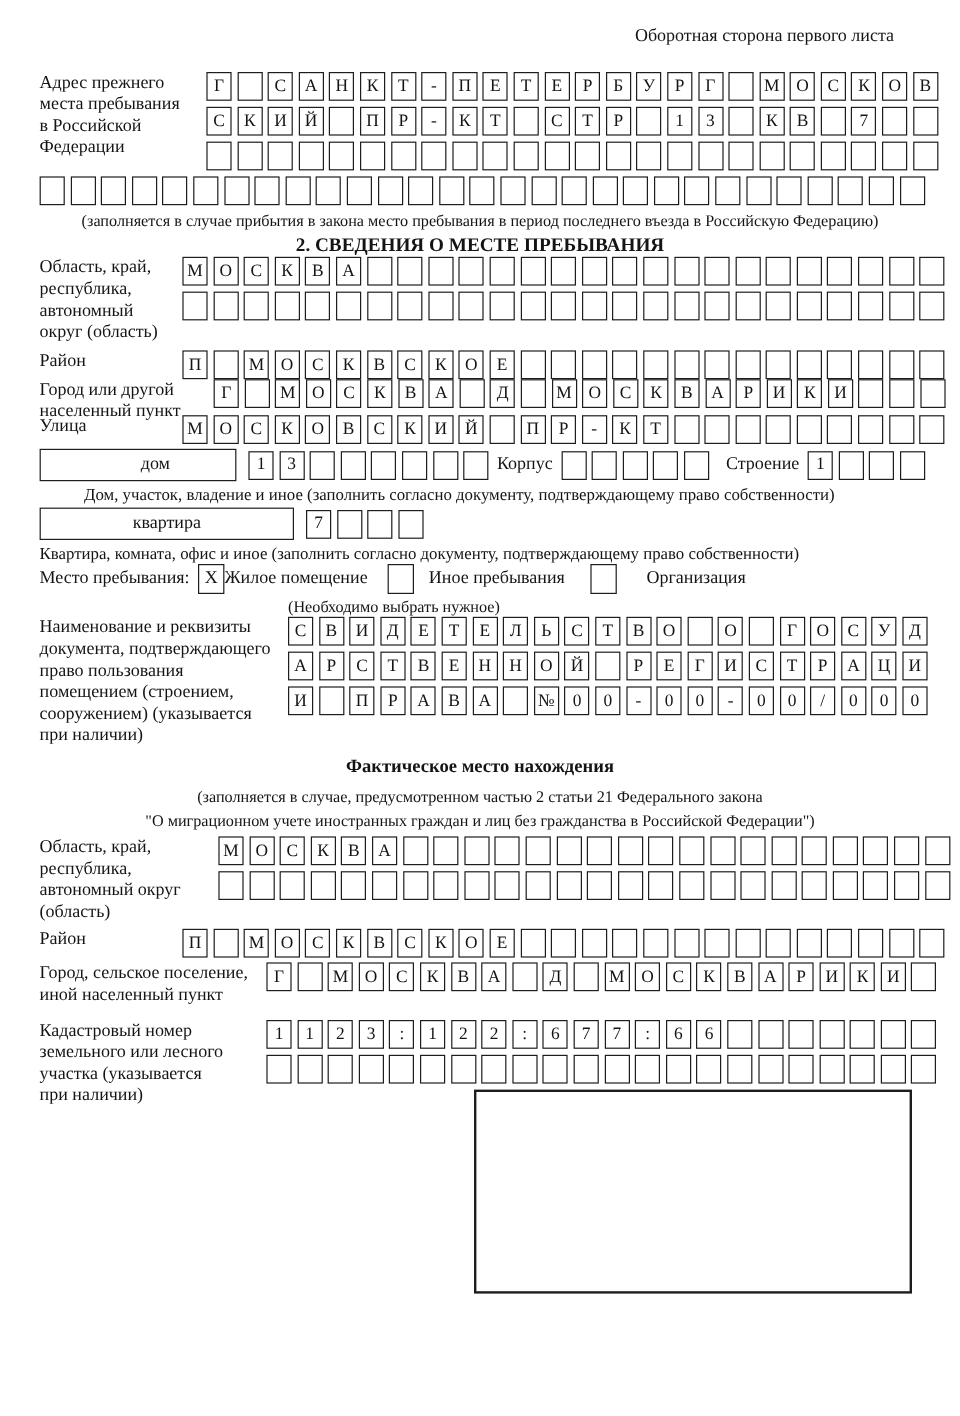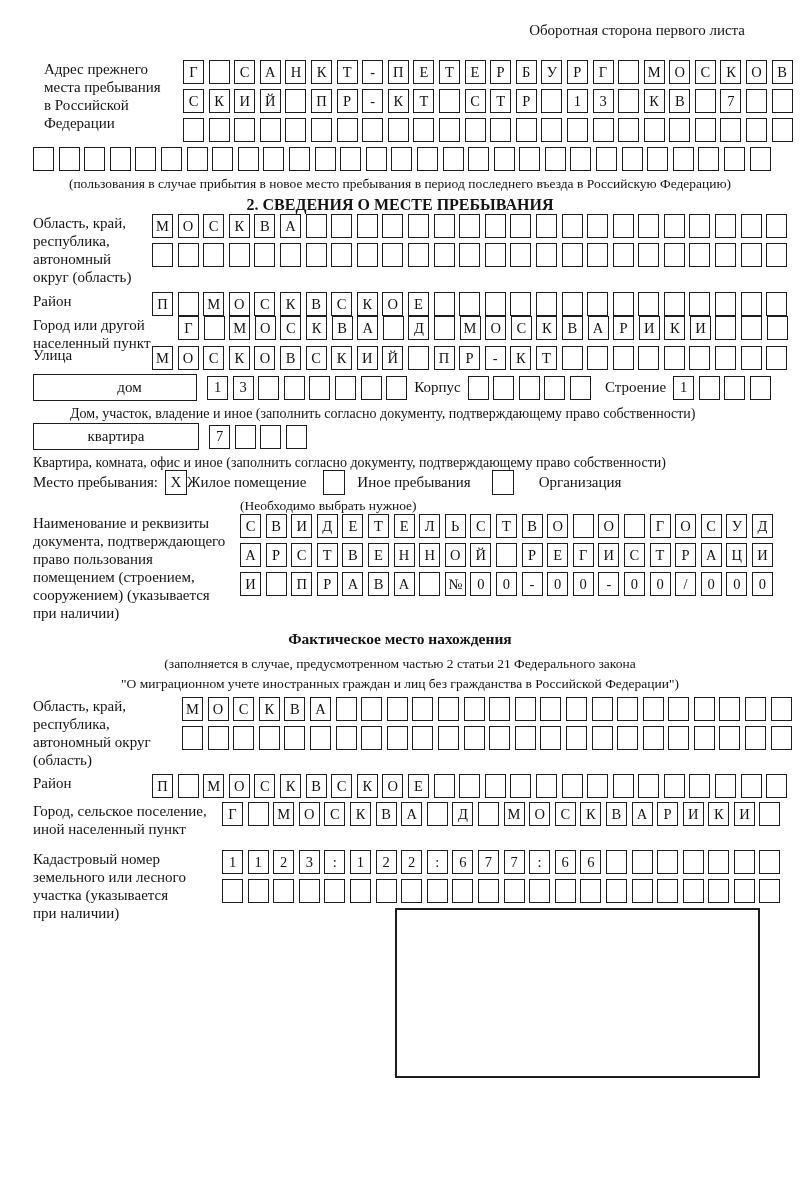--- a/index.html
+++ b/index.html
@@ -47,21 +47,21 @@
   .stamp-box { border: 2px solid #1d1d1d; background: #fff; }
   .pre { white-space: pre-line; }
 </style>
 </head>
 <body>
 
 <div id="page">
 
   <div class="abs note-right">Оборотная сторона первого листа</div>
 
-  <div class="field" style="top:60px; left:44px;">
+  <div class="field" style="top:60px; left:33px;">
     <div class="lbl w139">Адрес прежнего
 места пребывания
 в Российской
 Федерации</div>
     <div class="rows">
       <div class="boxrow">
           <span class="box">Г</span>
           <span class="box"></span>
           <span class="box">С</span>
           <span class="box">А</span>
@@ -164,21 +164,21 @@
       <span class="box"></span>
       <span class="box"></span>
       <span class="box"></span>
       <span class="box"></span>
       <span class="box"></span>
       <span class="box"></span>
       <span class="box"></span>
       <span class="box"></span>
       <span class="box"></span>
     </div>
-  <div class="abs caption center" style="top:176px;">(пользования в случае прибытия в новое место пребывания в период последнего въезда в Российскую Федерацию)</div>
+  <div class="abs caption center" style="top:176px;">(заполняется в случае прибытия в закона место пребывания в период последнего въезда в Российскую Федерацию)</div>
 
   <div class="abs center h-bold" style="top:196px;">2. СВЕДЕНИЯ О МЕСТЕ ПРЕБЫВАНИЯ</div>
 
   <div class="field" style="top:214px; left:33px;">
     <div class="lbl w119">Область, край,
 республика,
 автономный
 округ (область)</div>
     <div class="rows">
       <div class="boxrow">
@@ -355,21 +355,21 @@
     <div class="boxrow">
         <span class="box">1</span>
         <span class="box"></span>
         <span class="box"></span>
         <span class="box"></span>
       </div>
   </div>
   <div class="abs" style="top:406px; left:33px; font-size:14px;margin-left:37px;">Дом, участок, владение и иное (заполнить согласно документу, подтверждающему право собственности)</div>
 
   <div class="inline-row" style="top:423px; left:33px;">
-    <div class="bigbox" style="width:166px;">квартира</div>
+    <div class="bigbox" style="width:212px;">квартира</div>
     <div class="boxrow" style="margin-left:10px;">
         <span class="box">7</span>
         <span class="box"></span>
         <span class="box"></span>
         <span class="box"></span>
       </div>
   </div>
   <div class="abs" style="top:455px; left:33px; font-size:14px;">Квартира, комната, офис и иное (заполнить согласно документу, подтверждающему право собственности)</div>
 
   <div class="inline-row" style="top:470px; left:33px;">

